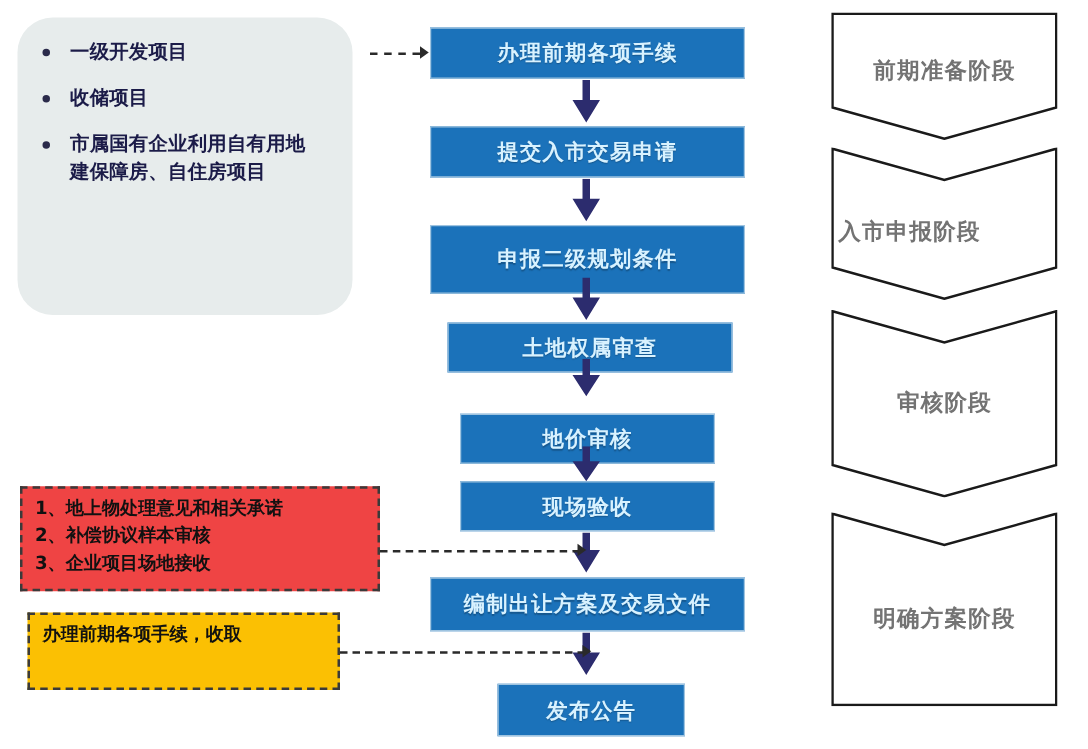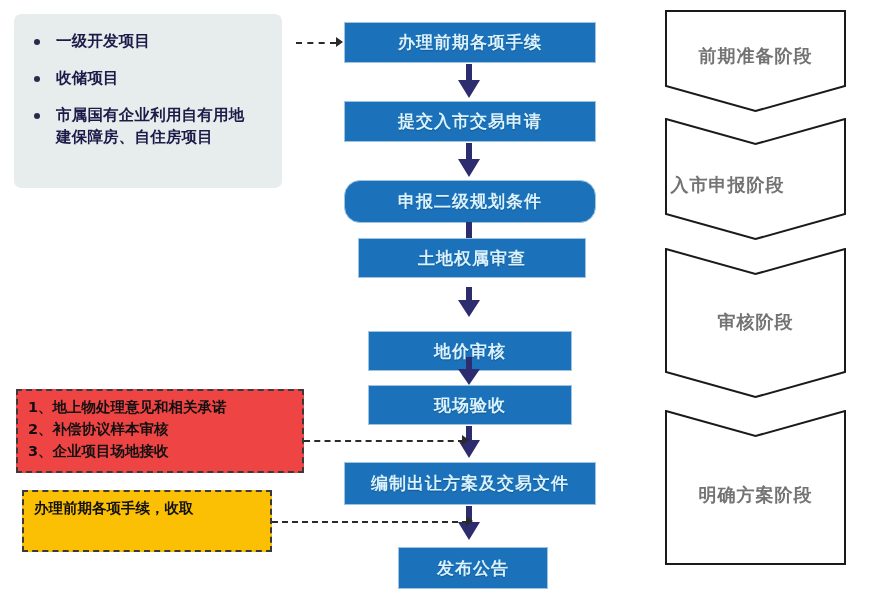--- a/index.html
+++ b/index.html
@@ -22,23 +22,23 @@
     width: 870px;
     height: 599px;
   }
 
   
   .criteria-panel {
     position: absolute;
     left: 14px;
     top: 14px;
     width: 268px;
-    height: 174px;
+    height: 238px;
     background: #e7ecec;
-    border-radius: 7px;
+    border-radius: 28px;
     box-sizing: border-box;
     padding: 16px 26px 10px 10px;
   }
   .criteria-item {
     display: flex;
     align-items: flex-start;
     margin-bottom: 15px;
   }
   .criteria-bullet {
     width: 6px;
@@ -162,31 +162,31 @@
   <div class="flow-box" style="left:344px; top:101px; width:252px; height:41px;">
     <span>提交入市交易申请</span>
   </div>
 
   <div class="arrow-down" style="left:456px; top:143px;">
     <svg width="26" height="36" viewBox="0 0 26 36">
       <polygon points="10,0 16,0 16,16 24,16 13,34 2,16 10,16" fill="#2c2c6e"></polygon>
     </svg>
   </div>
 
-  <div class="flow-box" style="left:344px; top:180px; width:252px; height:43px;border-radius:16px;">
+  <div class="flow-box" style="left:344px; top:180px; width:252px; height:55px;">
     <span>申报二级规划条件</span>
   </div>
 
   <div class="arrow-down" style="left:456px; top:222px;">
     <svg width="26" height="36" viewBox="0 0 26 36">
       <polygon points="10,0 16,0 16,16 24,16 13,34 2,16 10,16" fill="#2c2c6e"></polygon>
     </svg>
   </div>
 
-  <div class="flow-box" style="left:358px; top:238px; width:228px; height:40px;">
+  <div class="flow-box" style="left:358px; top:258px; width:228px; height:40px;">
     <span>土地权属审查</span>
   </div>
 
   <div class="arrow-down" style="left:456px; top:287px;">
     <svg width="26" height="32" viewBox="0 0 26 32">
       <polygon points="10,0 16,0 16,13 24,13 13,30 2,13 10,13" fill="#2c2c6e"></polygon>
     </svg>
   </div>
 
   <div class="flow-box" style="left:368px; top:316px; width:204px; height:40px;margin-top:15px;">

